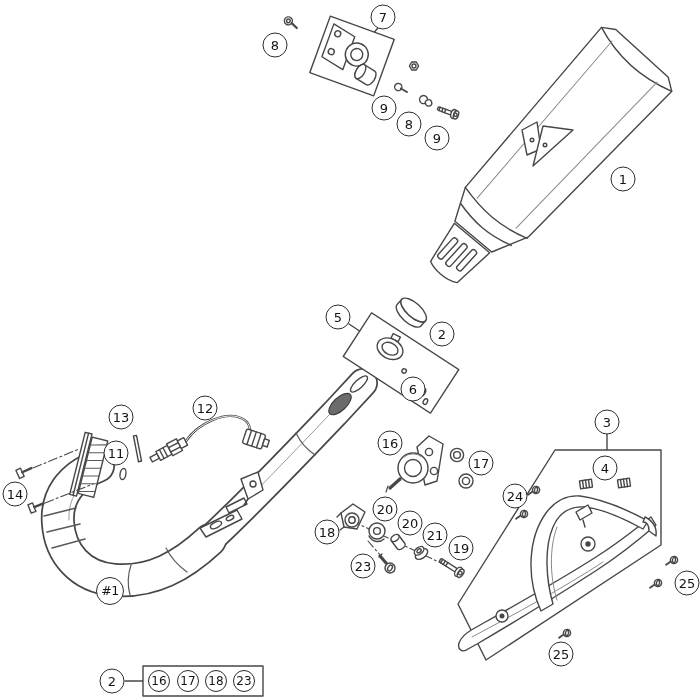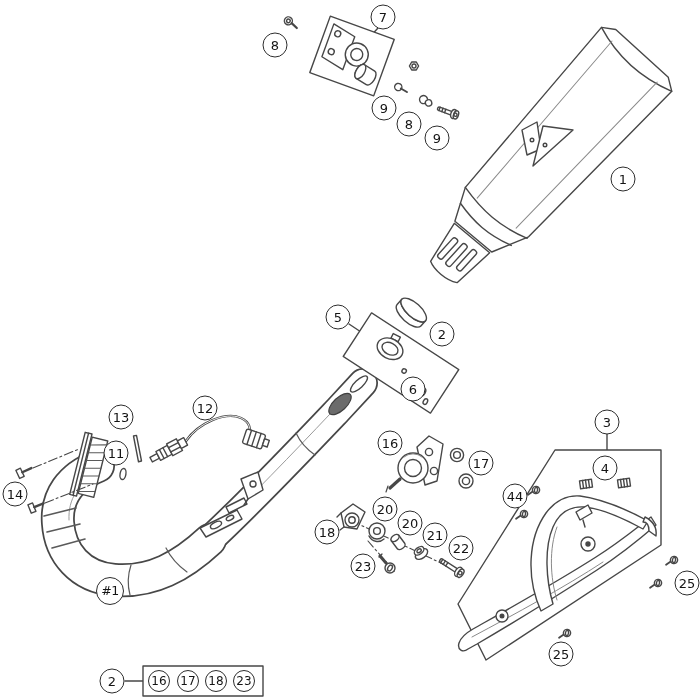--- a/index.html
+++ b/index.html
@@ -319,26 +319,26 @@
 <div class="co" style="left:442px;top:334px">2</div>
 <div class="co" style="left:413px;top:389px">6</div>
 <div class="co" style="left:205px;top:408px">12</div>
 <div class="co" style="left:121px;top:417px">13</div>
 <div class="co" style="left:116px;top:453px">11</div>
 <div class="co" style="left:15px;top:494px">14</div>
 <div class="co" style="left:390px;top:443px">16</div>
 <div class="co" style="left:481px;top:463px">17</div>
 <div class="co" style="left:607px;top:422px">3</div>
 <div class="co" style="left:605px;top:468px">4</div>
-<div class="co" style="left:515px;top:496px">44</div>
+<div class="co" style="left:515px;top:496px">24</div>
 <div class="co" style="left:385px;top:509px">20</div>
 <div class="co" style="left:410px;top:523px">20</div>
 <div class="co" style="left:435px;top:535px">21</div>
 <div class="co" style="left:327px;top:532px">18</div>
-<div class="co" style="left:461px;top:548px">22</div>
+<div class="co" style="left:461px;top:548px">19</div>
 <div class="co" style="left:363px;top:566px">23</div>
 <div class="co lg" style="left:110px;top:591px">#1</div>
 <div class="co" style="left:687px;top:583px">25</div>
 <div class="co" style="left:561px;top:654px">25</div>
 
 <div class="co" style="left:112px;top:681px">2</div>
 <div class="co sm" style="left:159px;top:681px">16</div>
 <div class="co sm" style="left:188px;top:681px">17</div>
 <div class="co sm" style="left:216px;top:681px">18</div>
 <div class="co sm" style="left:244px;top:681px">23</div>

